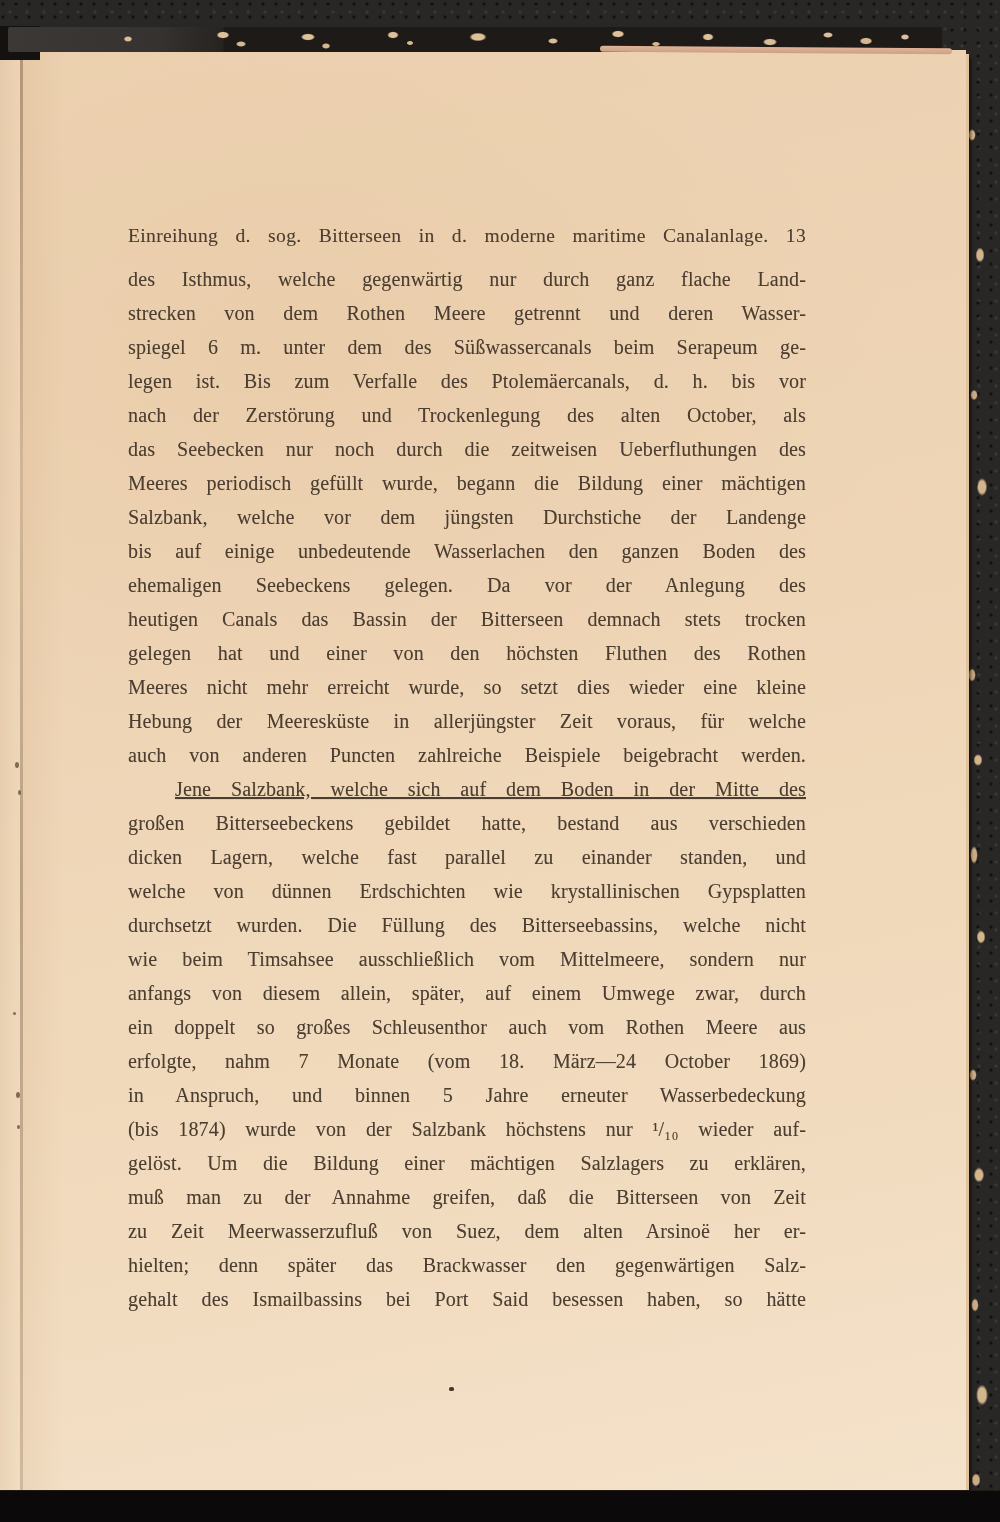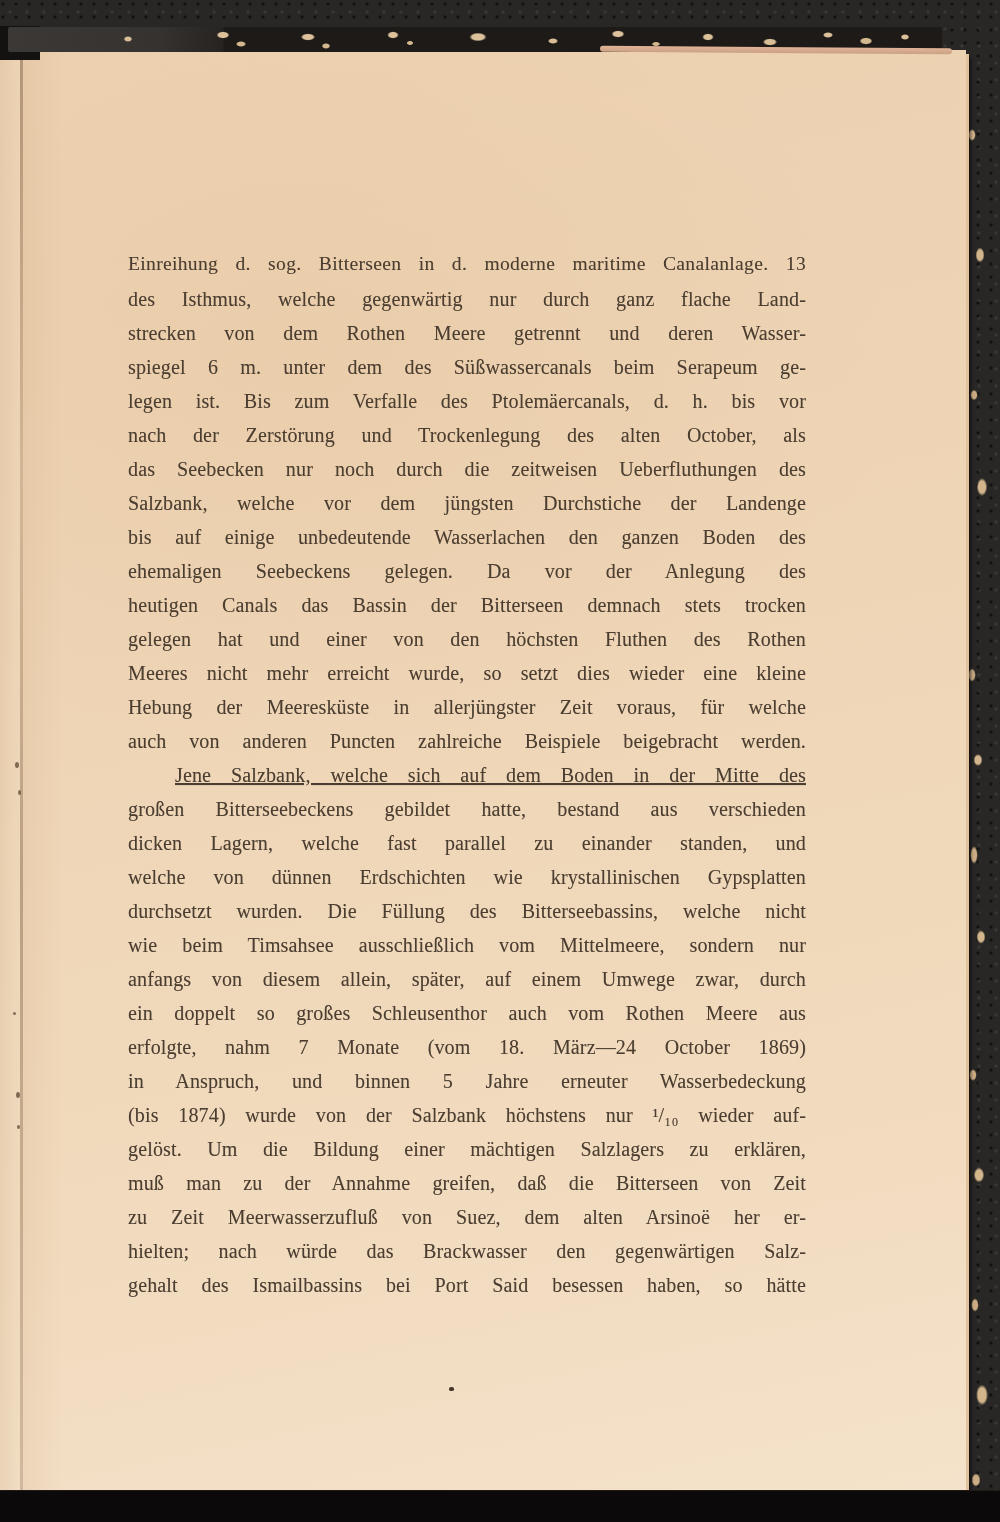--- a/index.html
+++ b/index.html
@@ -85,24 +85,23 @@
   .speck-c{left:13px;top:962px;width:3px;height:3px;}
   .speck-d{left:16px;top:1042px;width:4px;height:6px;}
   .speck-e{left:17px;top:1075px;width:3px;height:4px;}
   .ink-speck{position:absolute;left:449px;top:1337px;width:5px;height:4px;background:#46372a;border-radius:40%;}
   
   .running-header{
     position:absolute;left:128px;top:172px;width:678px;height:28px;line-height:28px;
     font-size:19.5px;letter-spacing:.35px;color:#4b3e31;
     text-align:justify;text-align-last:justify;
     text-shadow:.2px .3px 0 rgba(75,62,49,.3);
-    margin-top:28px;
   }
   .page-body{
-    position:absolute;left:128px;top:232px;width:678px;
+    position:absolute;left:128px;top:212px;width:678px;
     font-size:20px;color:#4b3e31;letter-spacing:.15px;
     text-shadow:.2px .3px 0 rgba(75,62,49,.3);
   }
   .line{
     height:34px;line-height:34px;max-height:34px;overflow:hidden;
     text-align:justify;text-align-last:justify;
   }
   .line.indent{padding-left:47px;text-decoration:underline;}
   
   .cover-bottom{
@@ -130,20 +129,21 @@
 
     <div class="running-header"><span>Einreihung  d. sog. Bitterseen in d. moderne maritime Canalanlage.</span> <span>13</span></div>
 
     <div class="page-body">
         <div class="line">des Isthmus, welche gegenwärtig nur durch ganz flache Land-</div>
         <div class="line">strecken von dem Rothen Meere getrennt und deren Wasser-</div>
         <div class="line">spiegel 6 m. unter dem des Süßwassercanals beim Serapeum ge-</div>
         <div class="line">legen ist.  Bis zum Verfalle des Ptolemäercanals, d. h. bis vor</div>
         <div class="line">nach der Zerstörung und Trockenlegung des alten October, als</div>
         <div class="line">das Seebecken nur noch durch die zeitweisen Ueberfluthungen des</div>
+        <div class="line">Meeres periodisch gefüllt wurde, begann die Bildung einer mächtigen</div>
         <div class="line">Salzbank, welche vor dem jüngsten Durchstiche der Landenge</div>
         <div class="line">bis auf einige unbedeutende Wasserlachen den ganzen Boden des</div>
         <div class="line">ehemaligen Seebeckens gelegen.  Da vor der Anlegung des</div>
         <div class="line">heutigen Canals das Bassin der Bitterseen demnach stets trocken</div>
         <div class="line">gelegen hat und einer von den höchsten Fluthen des Rothen</div>
         <div class="line">Meeres nicht mehr erreicht wurde, so setzt dies wieder eine kleine</div>
         <div class="line">Hebung der Meeresküste in allerjüngster Zeit voraus, für welche</div>
         <div class="line">auch von anderen Puncten zahlreiche Beispiele beigebracht werden.</div>
         <div class="line indent">Jene Salzbank, welche sich auf dem Boden in der Mitte des</div>
         <div class="line">großen Bitterseebeckens gebildet hatte, bestand aus verschieden</div>
@@ -152,21 +152,21 @@
         <div class="line">durchsetzt wurden.  Die Füllung des Bitterseebassins, welche nicht</div>
         <div class="line">wie beim Timsahsee ausschließlich vom Mittelmeere, sondern nur</div>
         <div class="line">anfangs von diesem allein, später, auf einem Umwege zwar, durch</div>
         <div class="line">ein doppelt so großes Schleusenthor auch vom Rothen Meere aus</div>
         <div class="line">erfolgte, nahm 7 Monate (vom 18. März—24 October 1869)</div>
         <div class="line">in Anspruch, und binnen 5 Jahre erneuter Wasserbedeckung</div>
         <div class="line">(bis 1874) wurde von der Salzbank höchstens nur ¹/₁₀ wieder auf-</div>
         <div class="line">gelöst.  Um die Bildung einer mächtigen Salzlagers zu erklären,</div>
         <div class="line">muß man zu der Annahme greifen, daß die Bitterseen von Zeit</div>
         <div class="line">zu Zeit Meerwasserzufluß von Suez, dem alten Arsinoë her er-</div>
-        <div class="line">hielten; nach würde das Brackwasser den gegenwärtigen Salz-</div>
+        <div class="line">hielten; denn später das Brackwasser den gegenwärtigen Salz-</div>
         <div class="line">gehalt des Ismailbassins bei Port Said besessen haben, so hätte</div>
       </div>
   </div>
 
   <div class="spine-shadow"></div>
   <div class="marble-top"></div>
   <div class="stack-edge"></div>
   <div class="cover-bottom"></div>
 </div>
 

